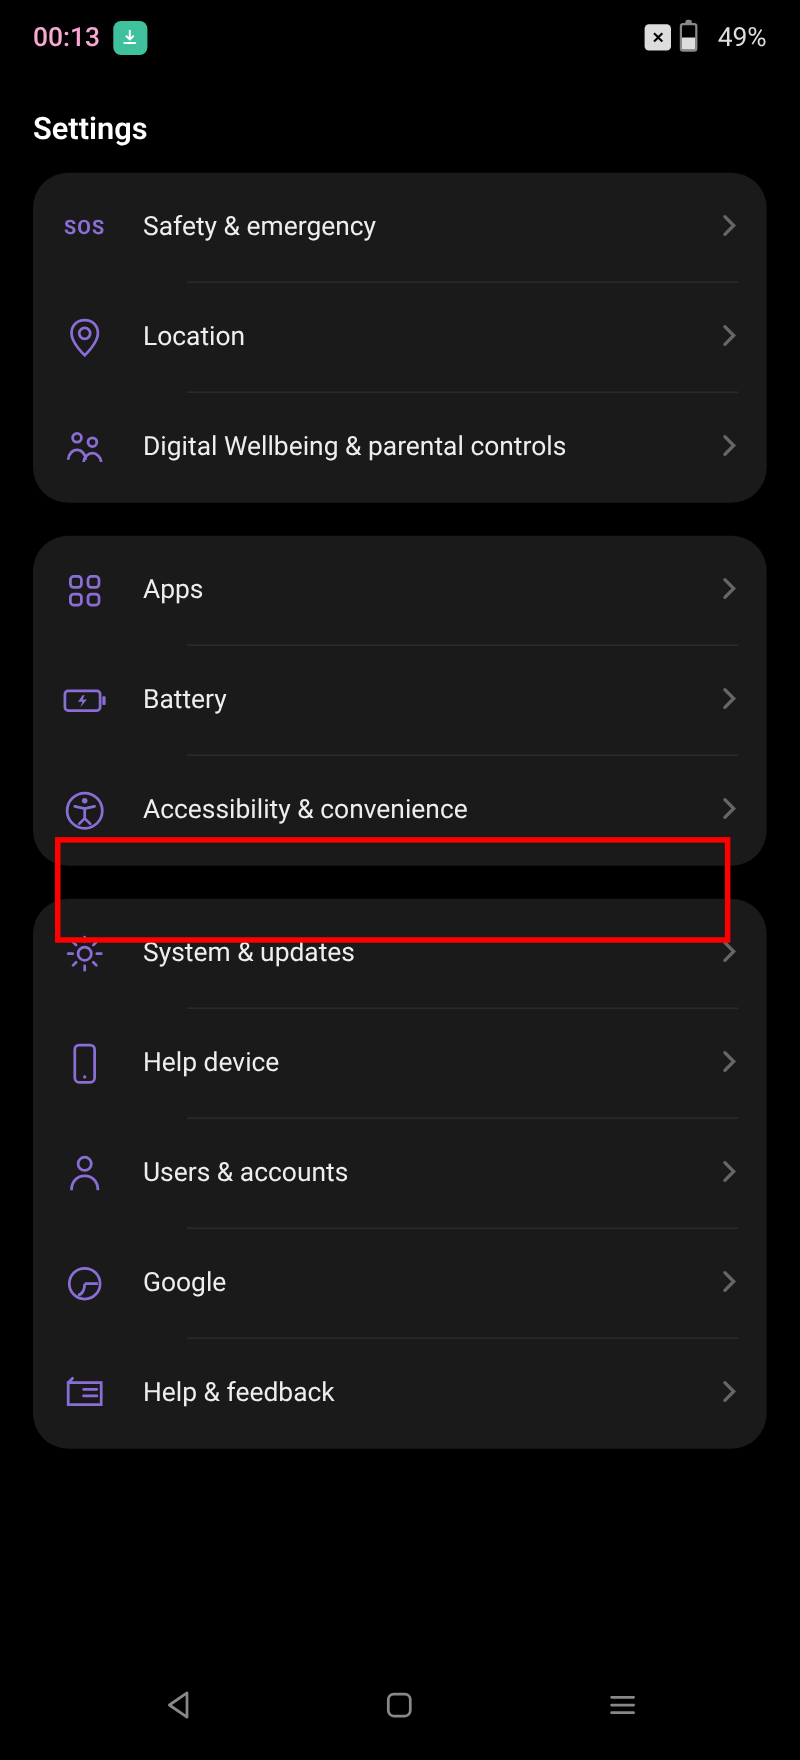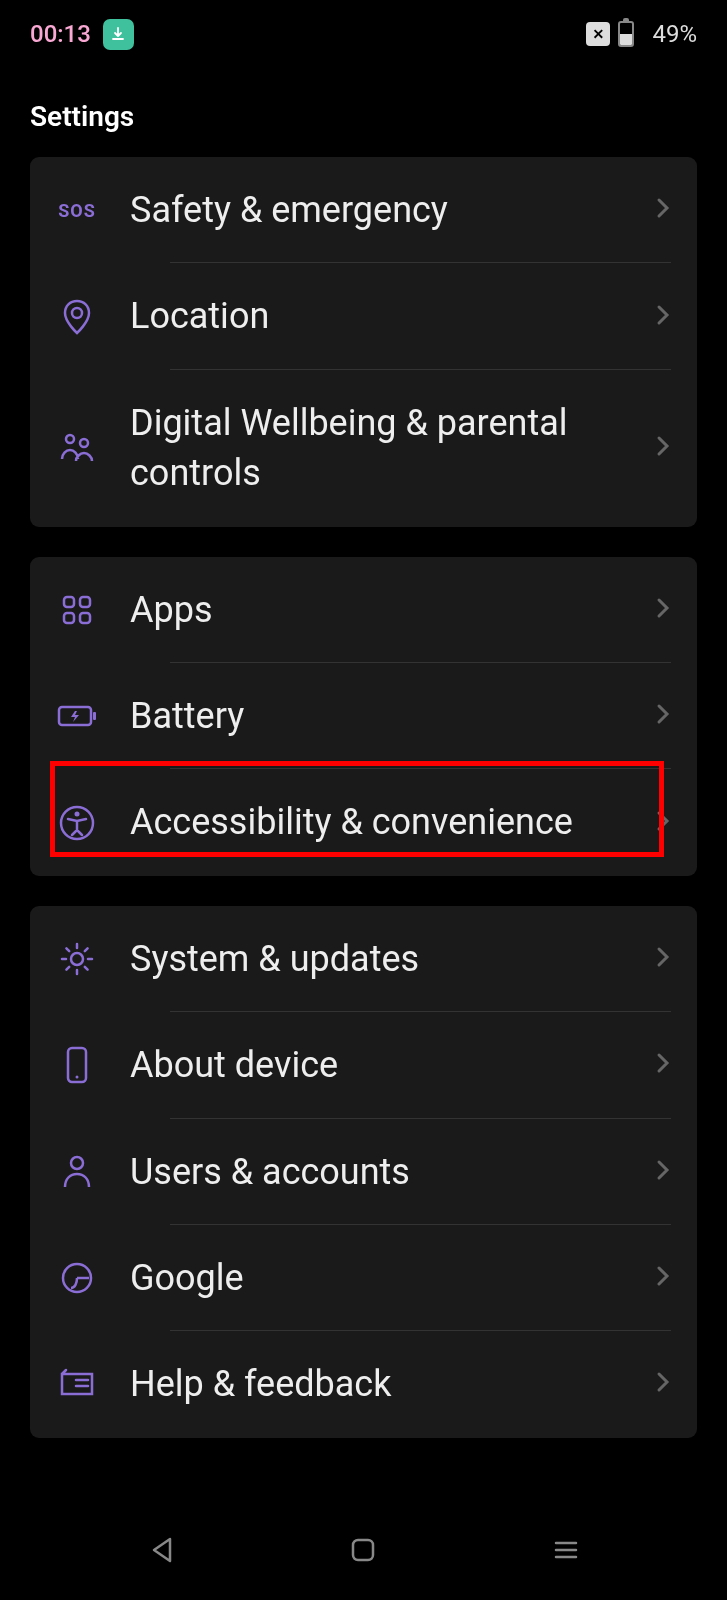--- a/index.html
+++ b/index.html
@@ -100,21 +100,21 @@
     .header-title {
       font-size: 28px;
       font-weight: 600;
       color: #fff;
     }
     .content {
       padding: 0 30px;
     }
     .card {
       background: #1a1a1a;
-      border-radius: 9px;
+      border-radius: 32px;
       margin-bottom: 30px;
       padding: 0 0;
       overflow: hidden;
     }
     .row {
       display: flex;
       align-items: center;
       padding: 28px 26px;
       position: relative;
       min-height: 100px;
@@ -131,21 +131,21 @@
     .row-icon {
       width: 42px;
       height: 42px;
       display: flex;
       align-items: center;
       justify-content: center;
       flex-shrink: 0;
     }
     .row-label {
       flex: 1;
-      font-size: 36px;
+      font-size: 24px;
       font-weight: 400;
       color: #eee;
       margin-left: 32px;
       line-height: 1.4;
     }
     .chevron {
       flex-shrink: 0;
       margin-left: 10px;
     }
     .sos-text {
@@ -301,21 +301,21 @@
             <path d="M4 6l8 8-8 8" stroke="#666" stroke-width="3" fill="none" stroke-linecap="round"></path>
           </svg></div>
     </div>
     <div class="row">
       <div class="row-icon">
           <svg width="26" height="40" viewBox="0 0 26 40">
             <rect x="4" y="3" width="18" height="34" rx="4" stroke="#8b6dd6" stroke-width="2.5" fill="none"></rect>
             <circle cx="13" cy="32" r="1.5" fill="#8b6dd6"></circle>
           </svg>
         </div>
-      <div class="row-label">About device</div>
+      <div class="row-label">Help device</div>
       <div class="chevron"><svg width="16" height="28" viewBox="0 0 16 28">
             <path d="M4 6l8 8-8 8" stroke="#666" stroke-width="3" fill="none" stroke-linecap="round"></path>
           </svg></div>
     </div>
     <div class="row">
       <div class="row-icon">
           <svg width="32" height="38" viewBox="0 0 32 38">
             <circle cx="16" cy="10" r="6" stroke="#8b6dd6" stroke-width="2.5" fill="none"></circle>
             <path d="M4 34c0-8 5-13 12-13s12 5 12 13" stroke="#8b6dd6" stroke-width="2.5" fill="none"></path>
           </svg>

